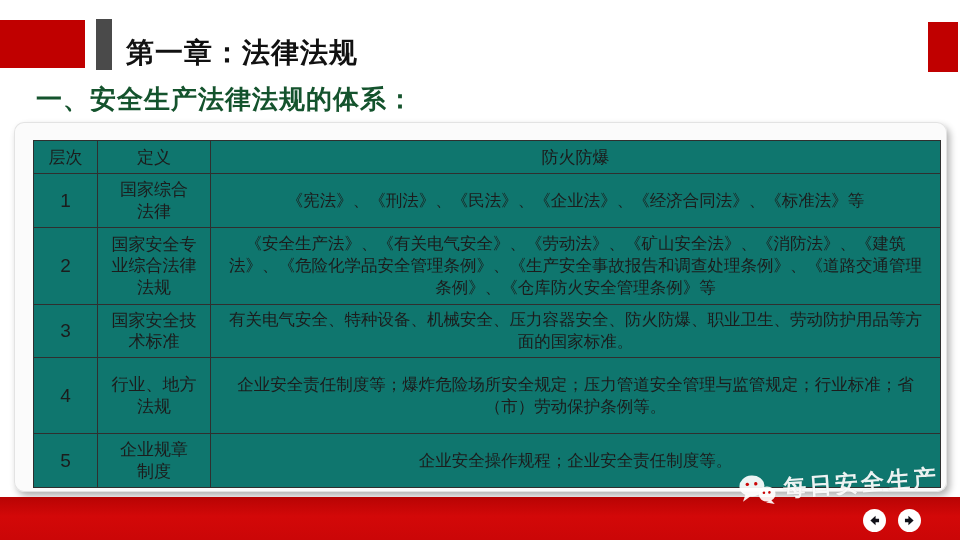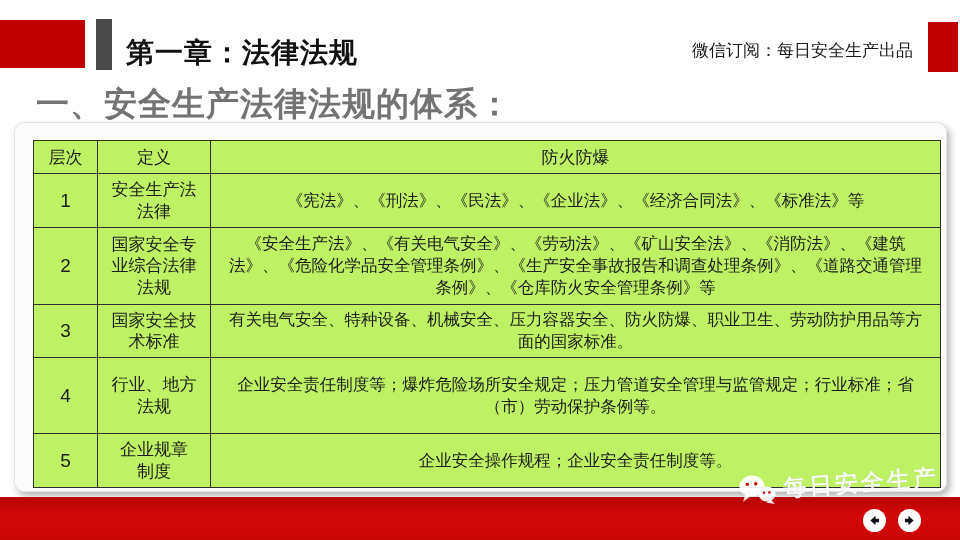--- a/index.html
+++ b/index.html
@@ -35,41 +35,41 @@
   }
   .red-square {
     position: absolute; left: 928px; top: 22px;
     width: 30px; height: 50px;
     background: #c00000;
   }
 
   
   .section-title {
     position: absolute; left: 36px; top: 82px;
-    font-size: 33px; font-weight: bold; color: #737373;
+    font-size: 26px; font-weight: bold; color: #14532d;
     letter-spacing: 1px;
   }
 
   
   .card {
     position: absolute; left: 14px; top: 122px;
     width: 933px; height: 370px;
     background: #fbfbfb;
     border-radius: 10px;
     box-shadow: 3px 4px 7px rgba(0,0,0,0.30), 0 0 0 1px #e3e3e3 inset;
   }
   table.regs {
     position: absolute; left: 19px; top: 18px;
     width: 908px;
     border-collapse: collapse;
     table-layout: fixed;
   }
   table.regs th, table.regs td {
     border: 1.6px solid #2f2f2f;
-    background: #bef264;
+    background: #0f766e;
     color: #1c1c1c;
   }
   table.regs th {
     font-size: 17px; font-weight: normal; text-align: center;
     height: 33px;
   }
   col.c-level { width: 64px; }
   col.c-def   { width: 113px; }
   td.level { text-align: center; font-size: 19px; }
   td.def   {
@@ -118,21 +118,20 @@
   .nav-btn svg { display: block; }
 </style>
 </head>
 <body>
 
 <div class="slide">
 
   <div class="red-block"></div>
   <div class="gray-bar"></div>
   <div class="page-title">第一章：法律法规</div>
-  <div class="subscription">微信订阅：每日安全生产出品</div>
   <div class="red-square"></div>
 
   <div class="section-title">一、安全生产法律法规的体系：</div>
 
   <div class="card">
     <table class="regs">
       <colgroup>
           <col class="c-level">
           <col class="c-def">
           <col>
@@ -140,21 +139,21 @@
       <thead>
         <tr>
           <th>层次</th>
           <th>定义</th>
           <th>防火防爆</th>
         </tr>
       </thead>
       <tbody>
         <tr class="r1">
           <td class="level">1</td>
-          <td class="def">安全生产法
+          <td class="def">国家综合
 法律</td>
           <td class="regsc">《宪法》、《刑法》、《民法》、《企业法》、《经济合同法》、《标准法》等</td>
         </tr>
         <tr class="r2">
           <td class="level">2</td>
           <td class="def">国家安全专
 业综合法律
 法规</td>
           <td class="regsc">《安全生产法》、《有关电气安全》、《劳动法》、《矿山安全法》、《消防法》、《建筑法》、《危险化学品安全管理条例》、《生产安全事故报告和调查处理条例》、《道路交通管理条例》、《仓库防火安全管理条例》等</td>
         </tr>

